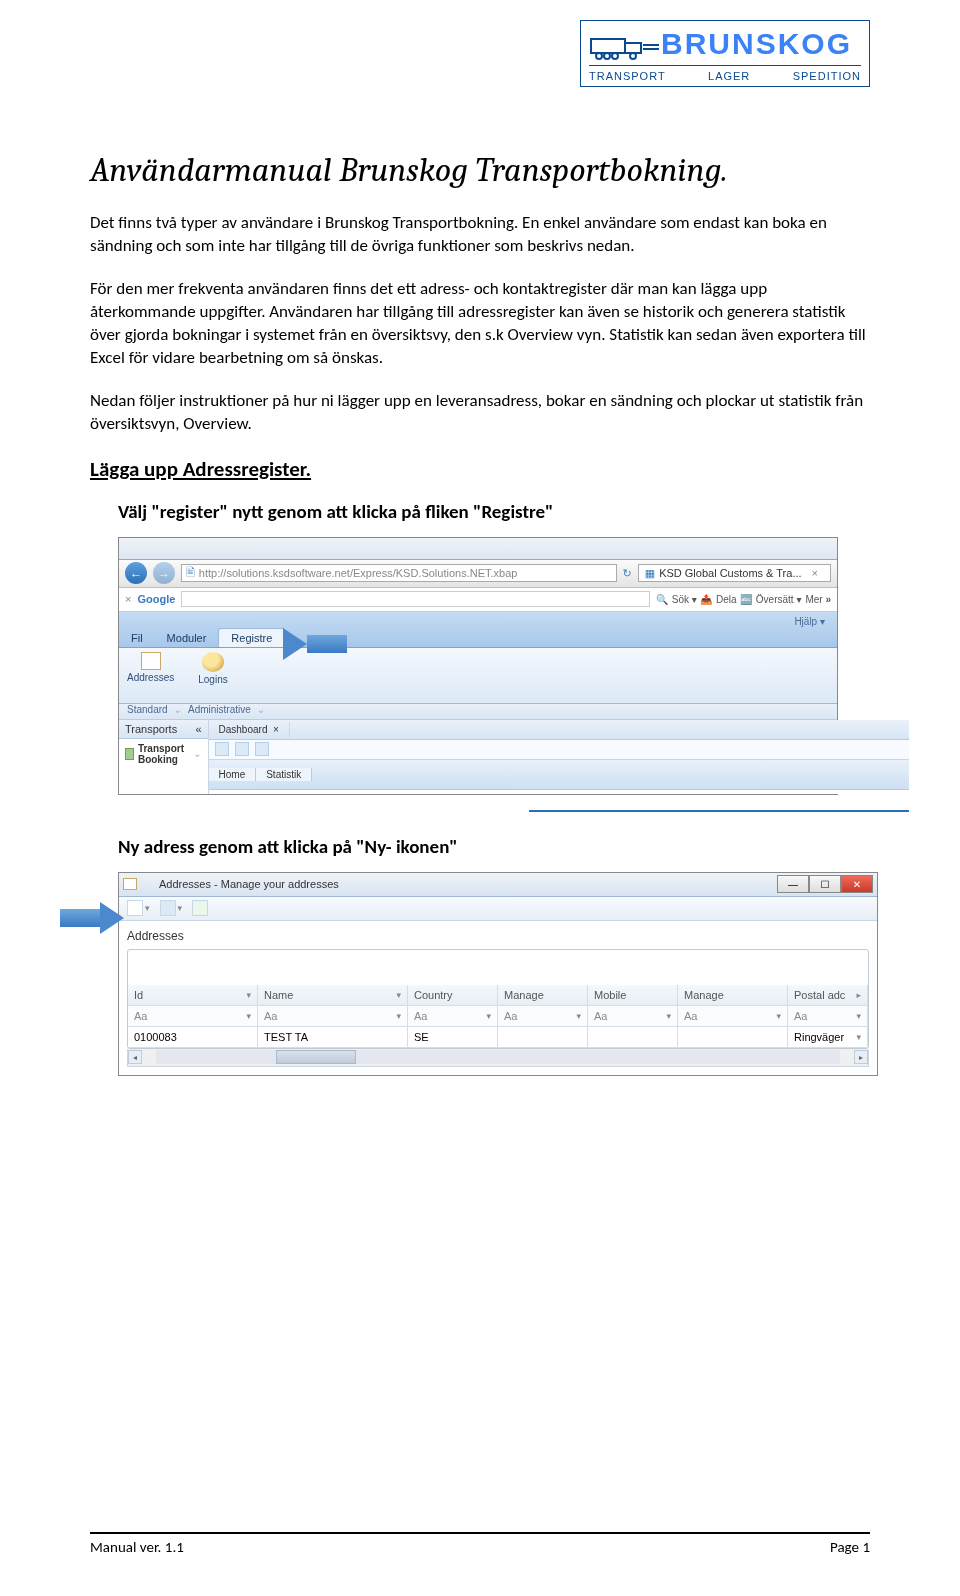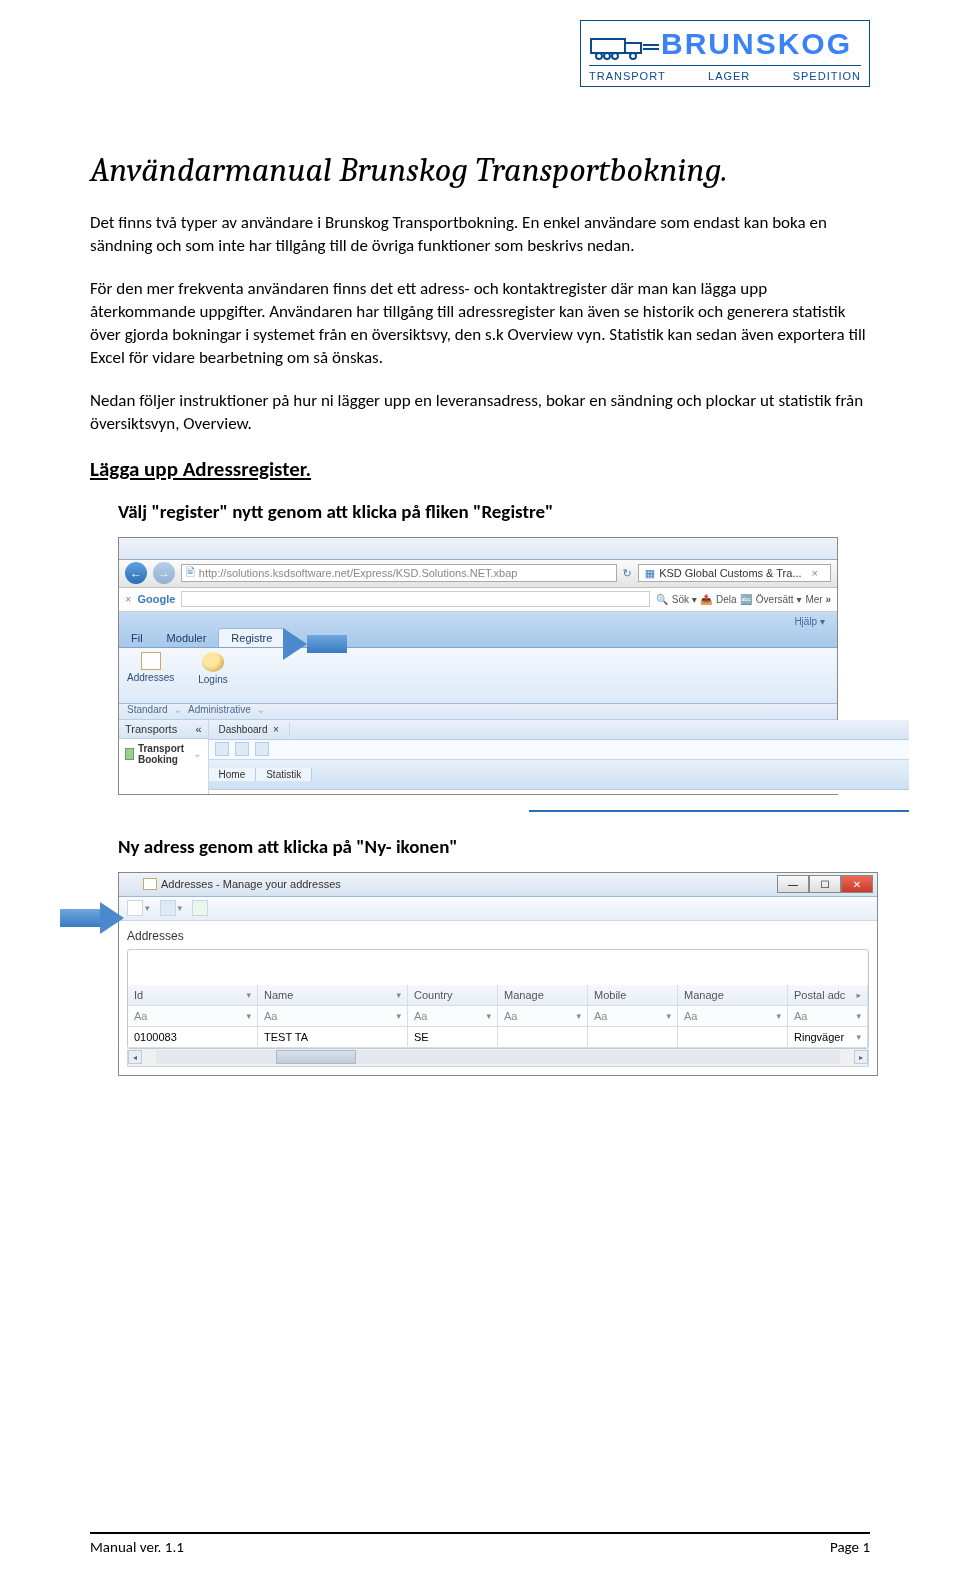--- a/index.html
+++ b/index.html
@@ -83,21 +83,21 @@
   
   .shot2 {
     margin: 8px 0 0 28px;
     width: 760px;
     border: 1px solid #888;
     font-family: "Segoe UI", Tahoma, sans-serif;
     font-size: 11px;
     background:#f0f0f0;
   }
   .s2-titlebar { height:24px; background:linear-gradient(#eef3f9,#d8e3f1); display:flex; align-items:center; justify-content:space-between; padding:0 4px; border-bottom:1px solid #9fb7d4; }
-  .s2-title-left { display:flex; align-items:flex-start; gap:4px; color:#333;margin-left:20px; }
+  .s2-title-left { display:flex; align-items:flex-start; gap:22px; color:#333; }
   .s2-winbtns { display:flex; gap:0; }
   .s2-winbtn { width:32px; height:18px; border:1px solid #888; background:linear-gradient(#f8f8f8,#ddd); display:flex; align-items:center; justify-content:center; font-size:10px; }
   .s2-winbtn.close { background:linear-gradient(#ef6a5a,#c93a2a); color:#fff; }
   .s2-toolbar { height:24px; background:linear-gradient(#f8fbfe,#e8eef6); display:flex; align-items:center; gap:10px; padding:0 8px; border-bottom:1px solid #c9d6e6; }
   .s2-tb-icon { width:16px; height:16px; border:1px solid #c9d6e6; background:#fff; }
   .s2-dd { display:flex; align-items:center; gap:2px; }
   .s2-body { background:#fff; padding:8px; }
   .s2-panel-title { font-size:12px; color:#333; margin-bottom:6px; }
   .s2-grid { border:1px solid #c0cbd8; border-radius:3px; overflow:hidden; }
   .s2-row { display:flex; border-bottom:1px solid #d6dde6; font-size:11px; }

